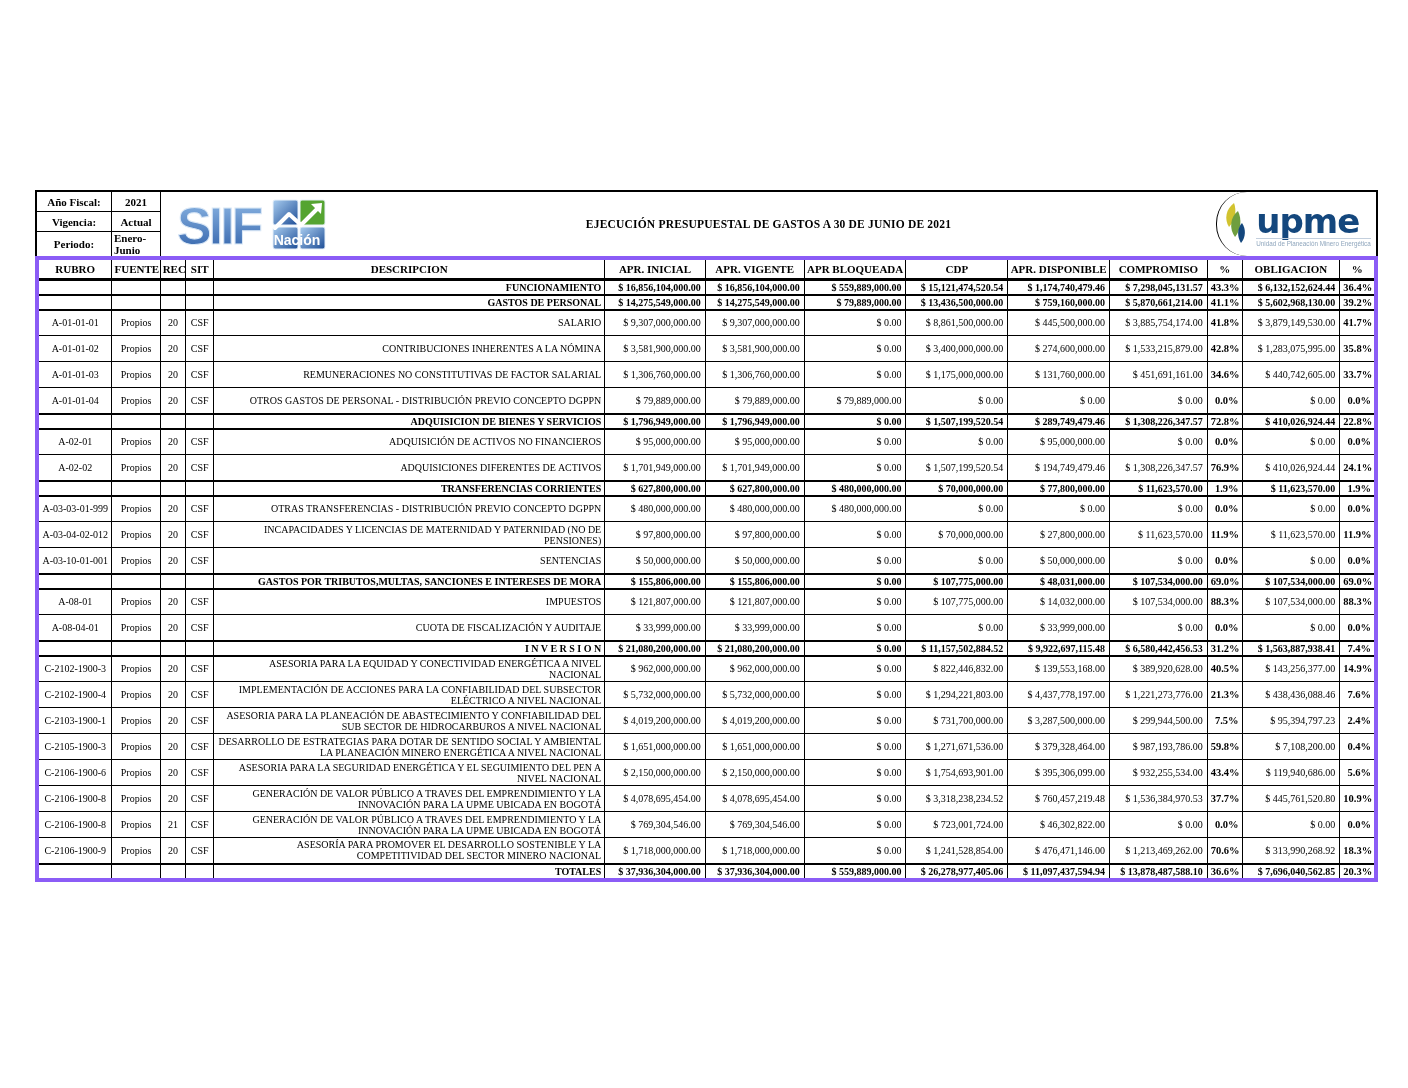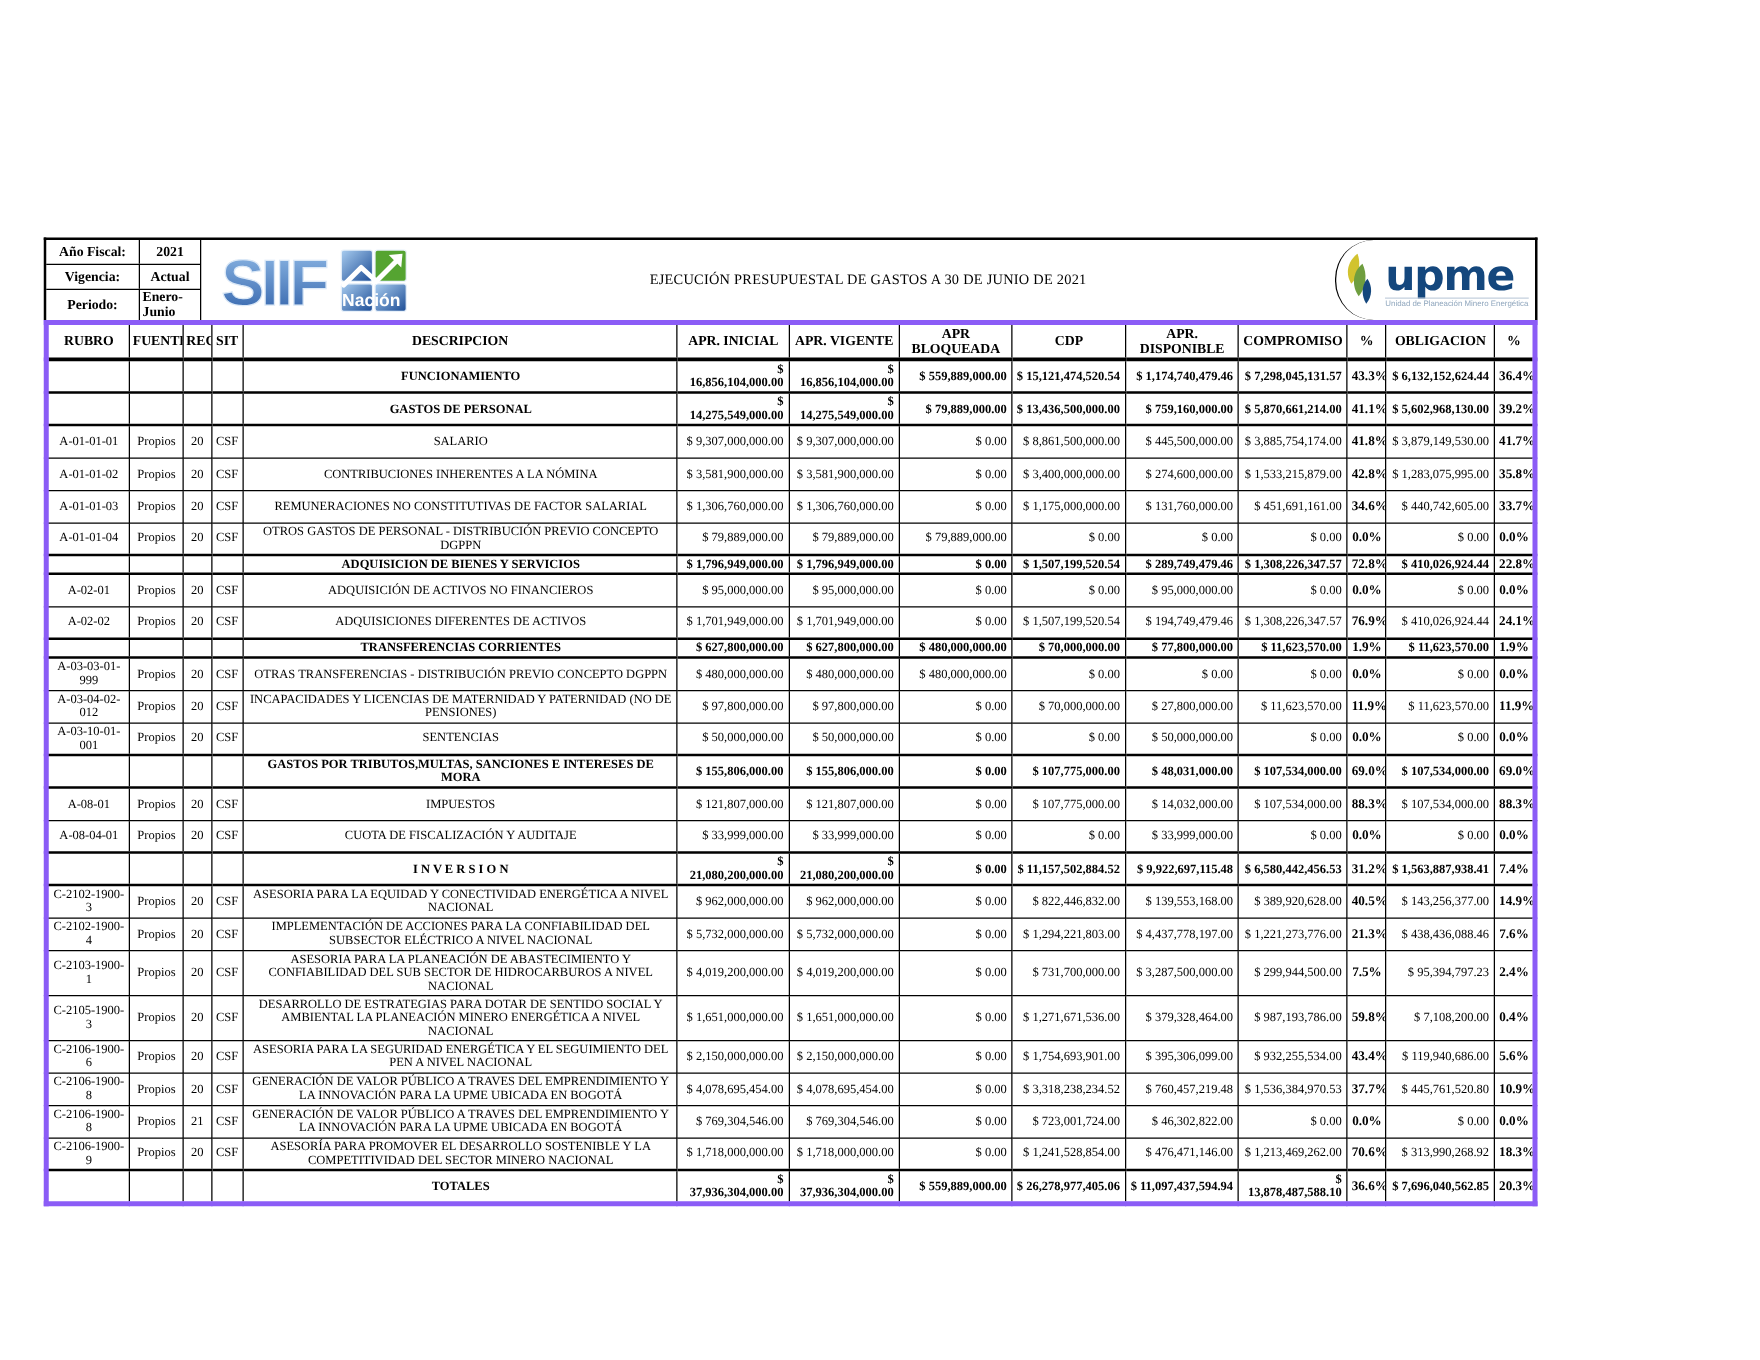--- a/index.html
+++ b/index.html
@@ -1,53 +1,53 @@
 <!DOCTYPE html>
 <html><head>
 <meta charset="utf-8">
 <style>
   * { margin:0; padding:0; box-sizing:border-box; }
   html,body { width:1408px; height:1088px; background:#ffffff;
     font-family:"Liberation Serif", serif; color:#000; }
-  .sheet { position:absolute; left:35px; top:190px; width:1195px; }
+  .sheet { position:absolute; left:35px; top:190px; width:1343px; }
 
   
   .band { display:flex; border:2px solid #000; border-bottom:none; height:66px; }
   .info-box { display:flex; flex-direction:column; width:123px; flex:0 0 123px; }
   .info-row { display:flex; flex:1; border-bottom:1px solid #000; }
   .info-row:last-child { border-bottom:none; }
   .info-label { width:75px; flex:0 0 75px; border-right:1px solid #000;
     font-weight:bold; font-size:11px; display:flex; align-items:center; justify-content:center; text-align:center;}
   .info-value { flex:1; font-weight:bold; font-size:11px; display:flex;
     align-items:center; justify-content:center; text-align:left; padding:0 2px;}
   .band-mid { flex:1; position:relative; border-left:1px solid #000; }
   .band-title { position:absolute; left:160px; right:0; top:0; bottom:0;
     display:flex; align-items:center; justify-content:center;
-    font-weight:normal; font-size:11.5px; letter-spacing:.2px; }
+    font-weight:bold; font-size:11.5px; letter-spacing:.2px; }
   .siif-logo { position:absolute; left:16px; top:6px; }
   .band-right { flex:0 0 160px; border-left:1px solid #000;
     display:flex; align-items:center; justify-content:center;border-radius:31px; }
 
   
   .upme { display:flex; align-items:flex-end; gap:4px; }
   .upme-txt { display:flex; flex-direction:column; align-items:flex-start; }
   .upme-word { font-family:"DejaVu Sans", sans-serif; font-weight:bold;
     color:#14477d; font-size:34px; line-height:.78; letter-spacing:-1px; }
   .upme-tag { font-family:"Liberation Sans", sans-serif; font-size:6.3px;
     color:#8fa6bd; margin-top:3px; border-top:1px solid #c3cfdd; padding-top:1px; white-space:nowrap;}
 
   
   table.budget { width:100%; border-collapse:collapse; table-layout:fixed;
     border:4px solid #8b5cf6; }
   table.budget th, table.budget td { border:1px solid #000; overflow:hidden; }
   thead th { font-size:11px; font-weight:bold; text-align:center;
     height:21px; padding:1px 2px; border-bottom:3px solid #000 !important; }
   tbody td { font-size:10px; padding:1px 3px; vertical-align:middle; }
   td.c0, td.c1, td.c2, td.c3 { text-align:center; }
-  td.c4 { text-align:center; padding-left:4px; }
+  td.c4 { text-align:right; padding-left:4px; }
   td.c5, td.c6, td.c7, td.c8, td.c9, td.c10, td.c12 { text-align:right; padding-right:4px; }
   td.c11, td.c13 { text-align:right; font-weight:bold; font-size:10.5px; padding-right:3px; }
   tr.r-data td { height:26px; }
   tr.r-section td, tr.r-total td { font-weight:bold; height:15px;
     border-top:2px solid #000; border-bottom:2px solid #000; }
   col.w0{width:5.6%} col.w1{width:3.6%} col.w2{width:1.9%} col.w3{width:2.1%}
   col.w4{width:29.2%} col.w5{width:7.5%} col.w6{width:7.4%} col.w7{width:7.6%}
   col.w8{width:7.6%} col.w9{width:7.6%} col.w10{width:7.3%} col.w11{width:2.6%}
   col.w12{width:7.3%} col.w13{width:2.7%}
 </style>

